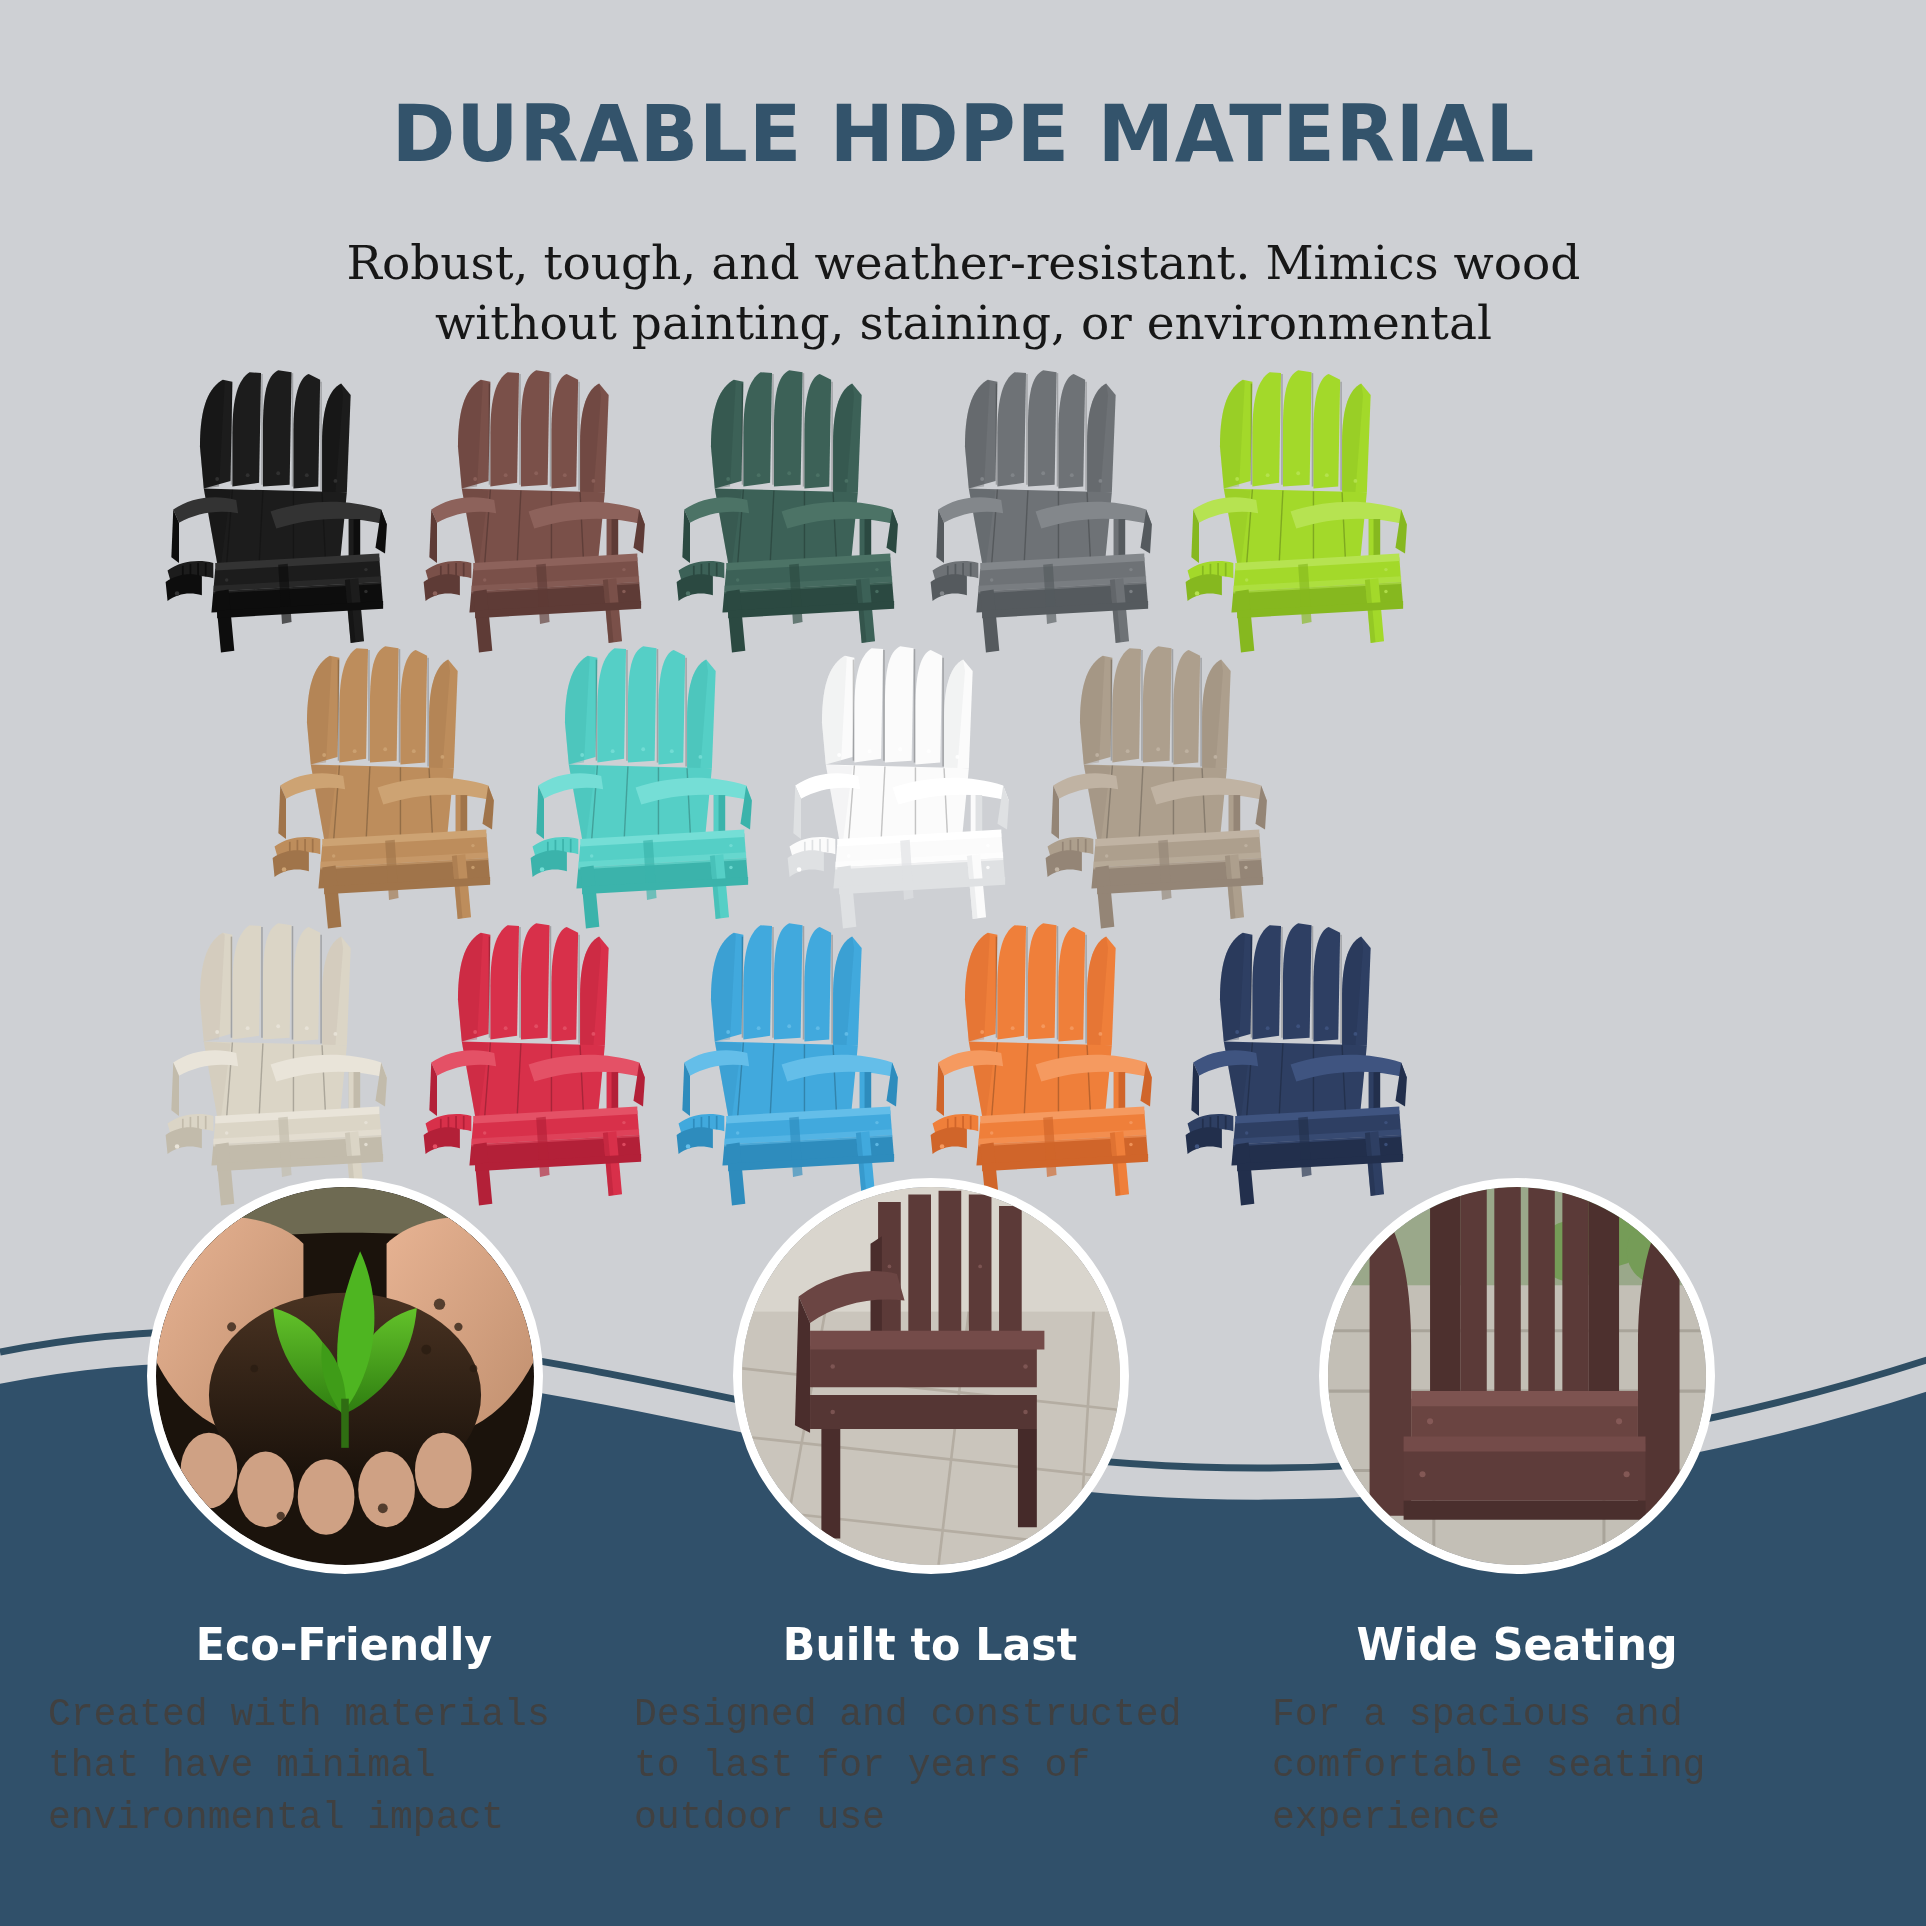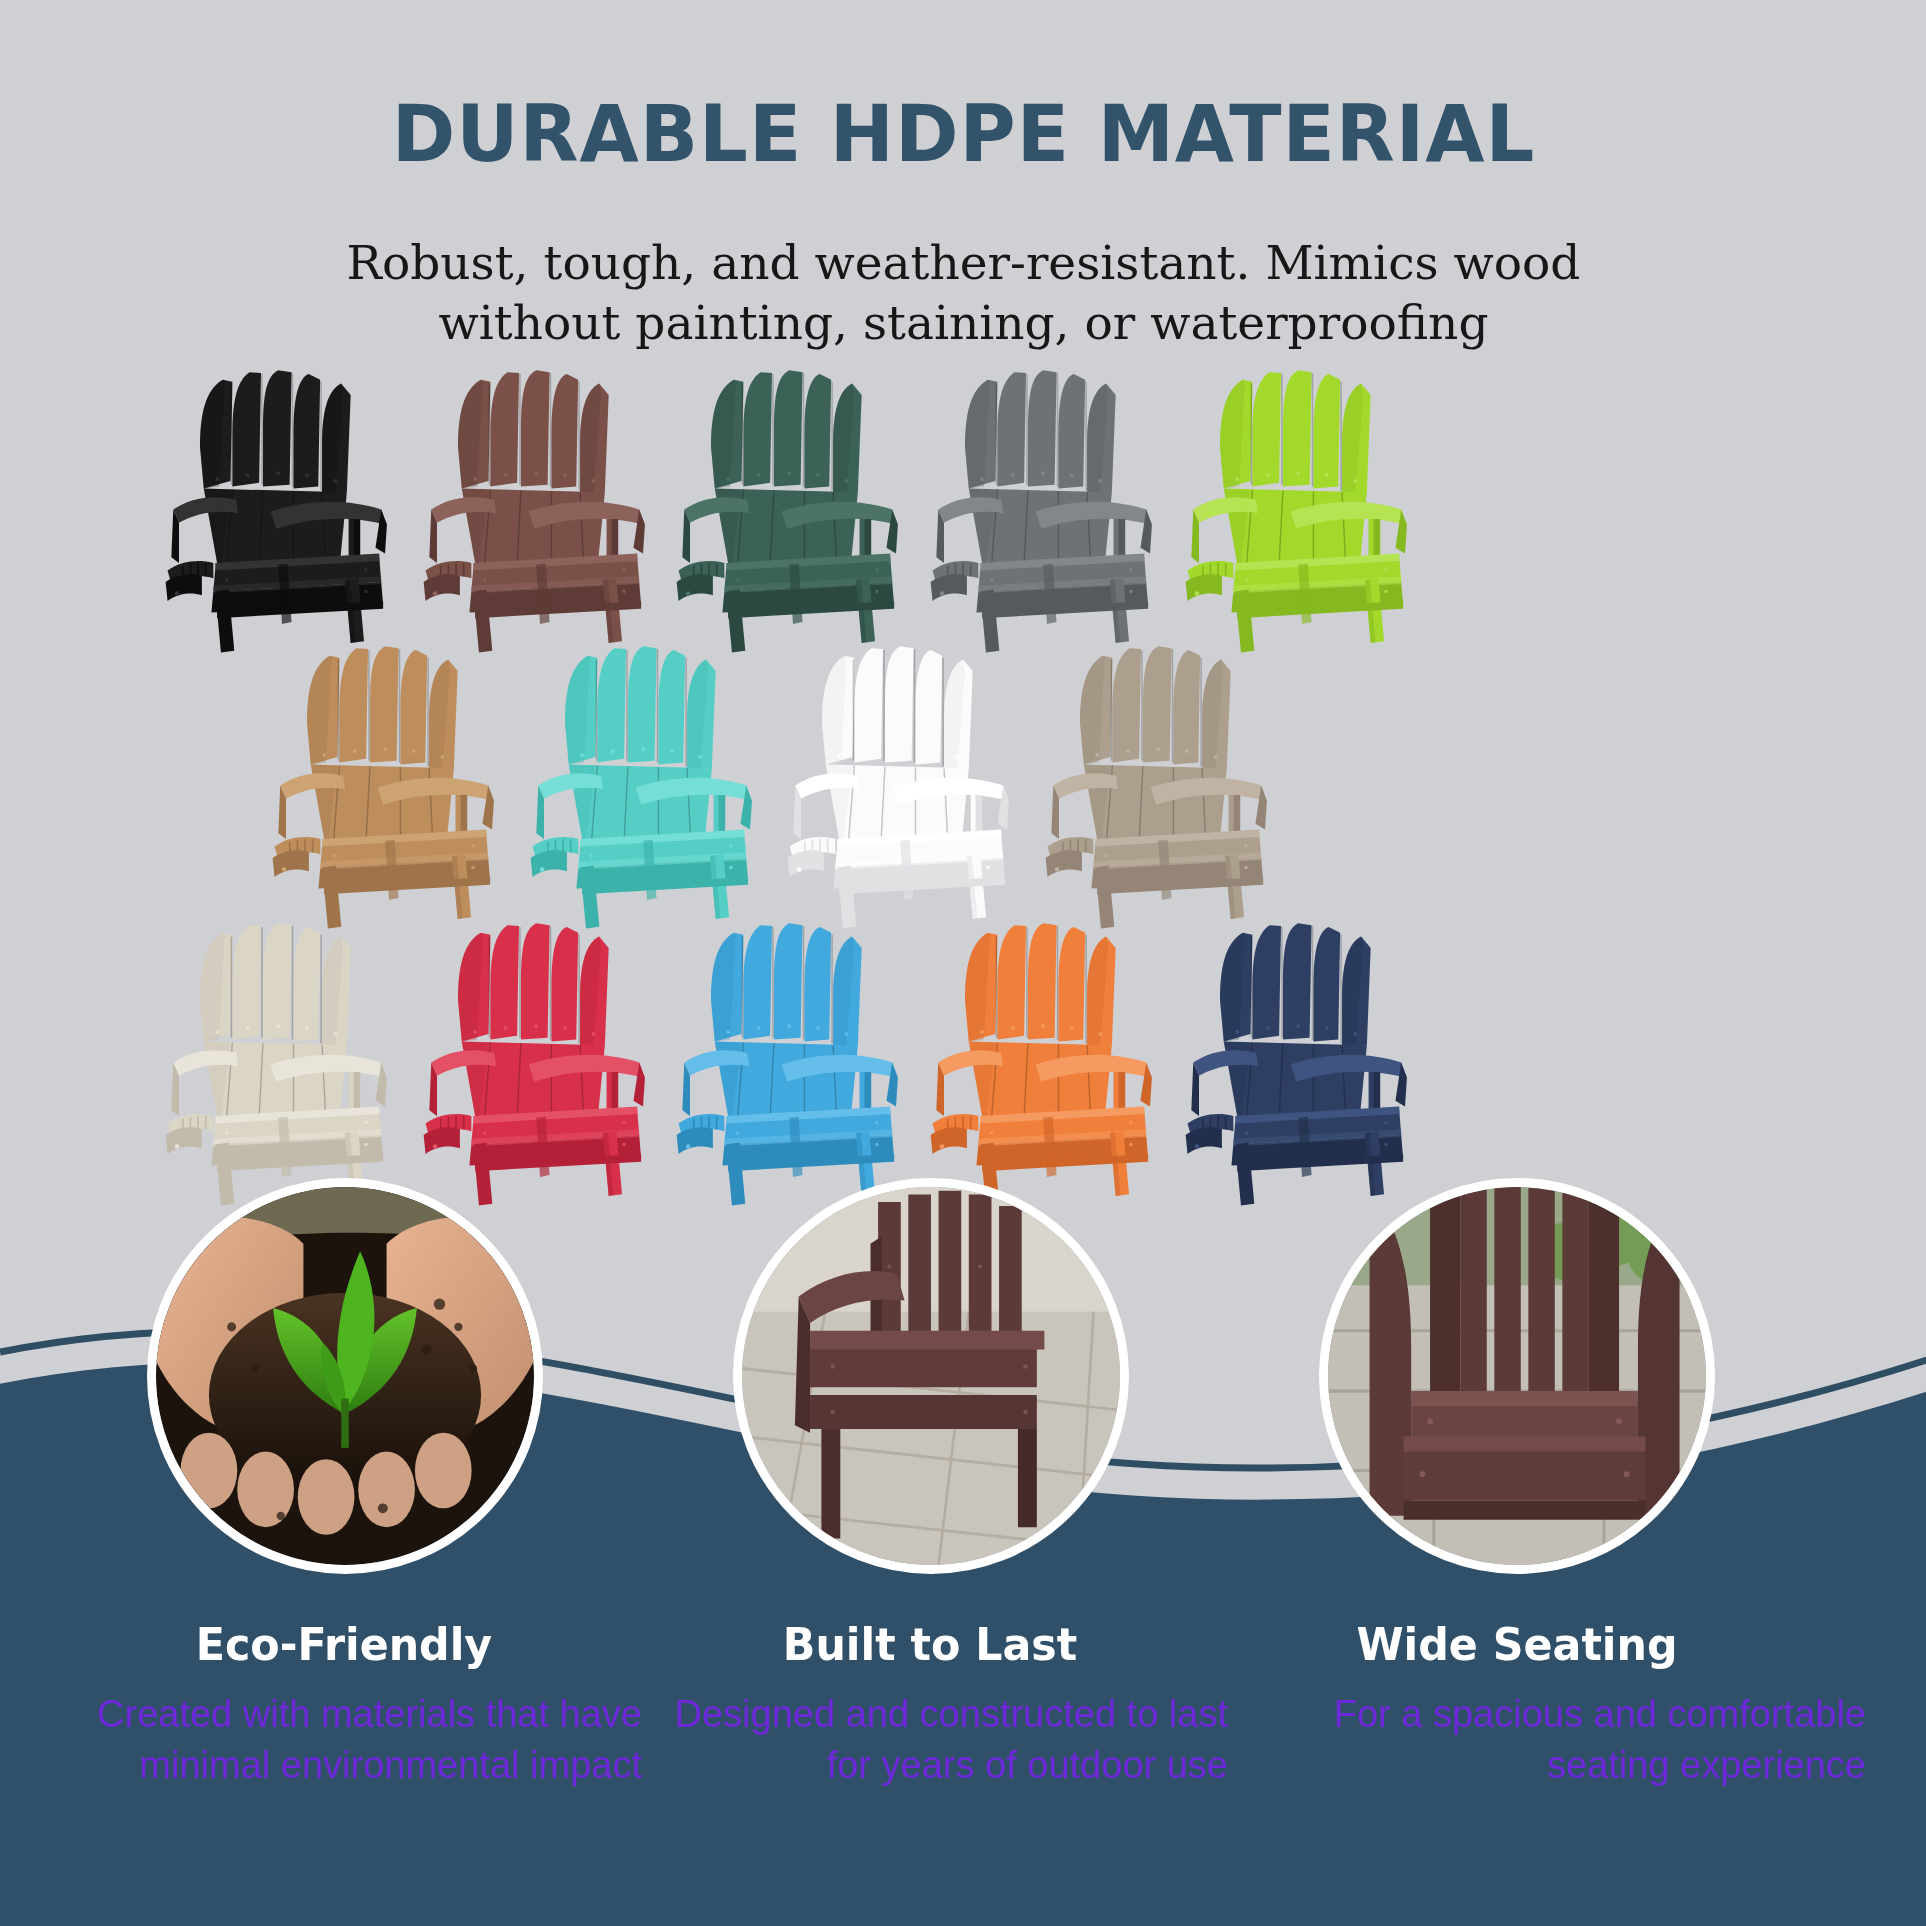--- a/index.html
+++ b/index.html
@@ -59,34 +59,34 @@
     text-align:center;
     font-family:"DejaVu Sans", sans-serif;
     font-weight:bold;
     font-size:45px;
     color:#ffffff;
     line-height:1;
     transform:scaleX(0.95);
   }
   .feat-desc{
     position:absolute;
-    text-align:right;
-    font-family:Liberation Sans, sans-serif;
+    text-align:left;
+    font-family:Liberation Mono, monospace;
     font-size:38px;
     line-height:1.35;
-    color:#6d28d9;
+    color:#404040;
   }
 </style>
 </head>
 <body>
 
 <div id="stage">
 
   <div class="title">DURABLE HDPE MATERIAL</div>
-  <div class="subtitle">Robust, tough, and weather-resistant. Mimics wood without painting, staining, or waterproofing</div>
+  <div class="subtitle">Robust, tough, and weather-resistant. Mimics wood without painting, staining, or environmental</div>
 
   <div id="chair-grid">
       <div class="chair" style="left: 158px; top: 366px; width: 248px; height: 287px;">
 <svg viewBox="0 0 260 300" preserveAspectRatio="xMidYMid meet">
   <g>
 
     <g fill="#1c1c1c">
       <path d="M44,84 C44,40 54,22 68,14 L78,16 L76,120 L48,128 Z"></path>
       <path d="M78,70 C78,32 84,14 96,6 L108,7 L106,122 L78,126 Z"></path>
       <path d="M110,66 C110,28 114,10 126,4 L140,6 L138,124 L110,126 Z"></path>

